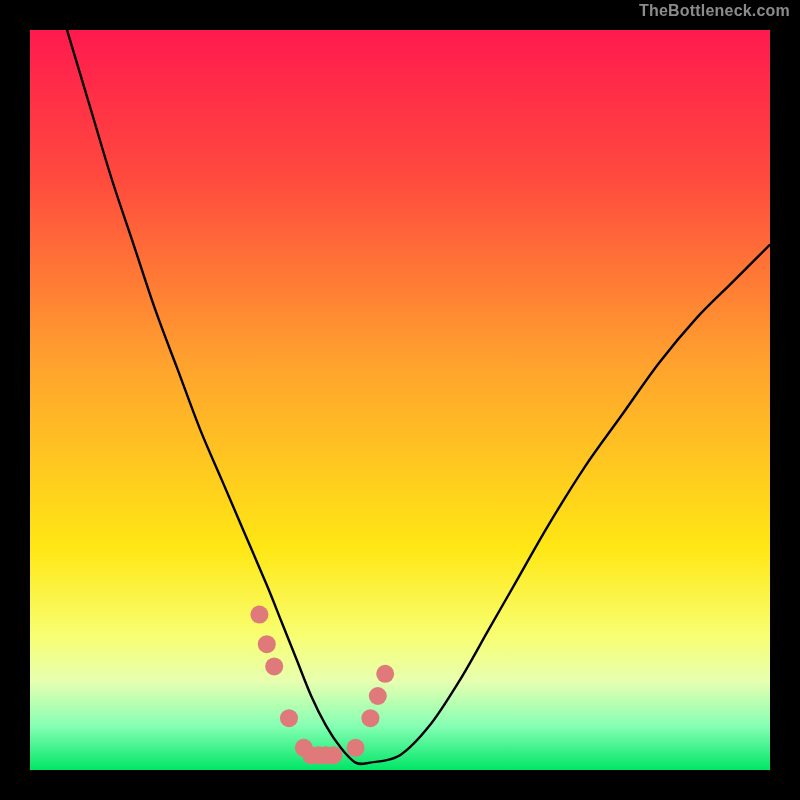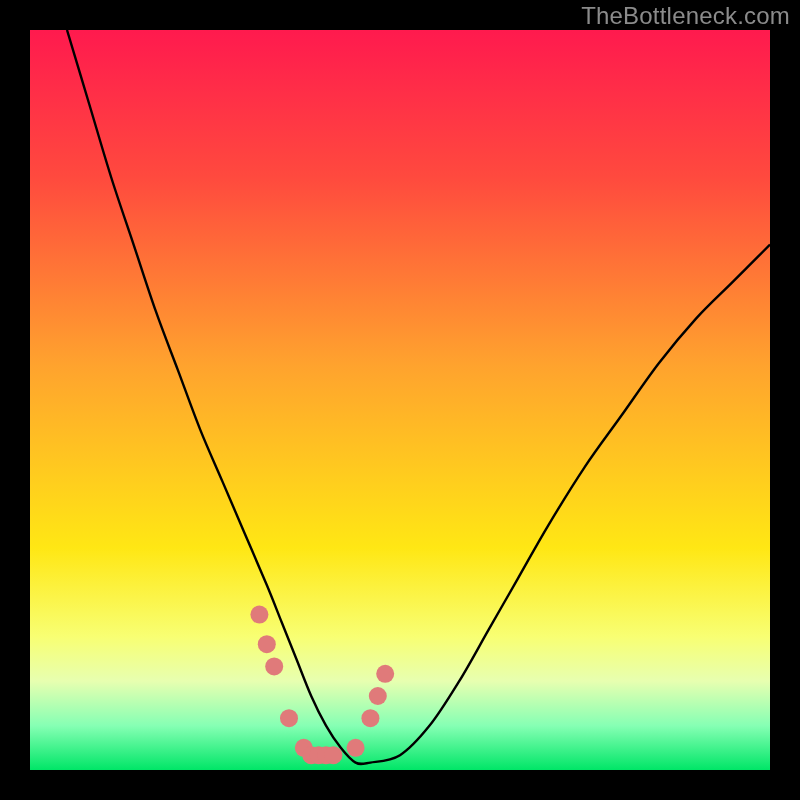--- a/index.html
+++ b/index.html
@@ -36,22 +36,22 @@
   .curve, .dots {
     position: absolute;
     left: 0;
     top: 0;
   }
   .watermark {
     position: absolute;
     top: 2px;
     right: 10px;
     font-family: Arial, Helvetica, sans-serif;
-    font-size: 24px;
-    font-weight: 400;
+    font-size: 16px;
+    font-weight: 700;
     color: #8b8b8b;
     letter-spacing: 0.2px;
   }
 </style>
 </head>
 <body>
 
 <div class="frame">
   <div class="watermark">TheBottleneck.com</div>
   <div class="plot">

